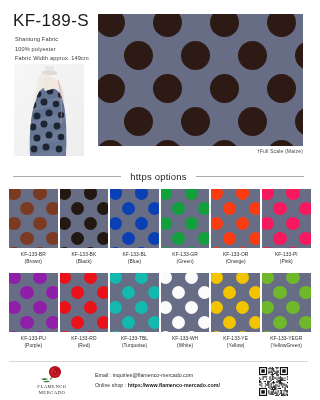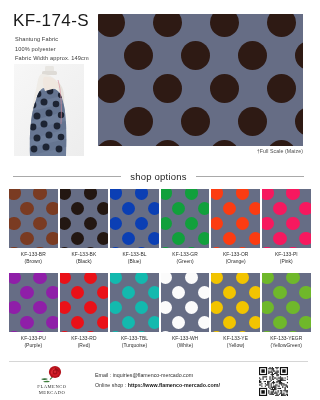--- a/index.html
+++ b/index.html
@@ -91,21 +91,21 @@
   .qr{position:absolute;left:259px;top:3px;width:29px;height:29px;}
   .qr svg{display:block;}
 </style>
 </head>
 <body>
 
 <div class="sheet">
 
   <div class="top">
 
-    <div class="title">KF-174-S</div>
+    <div class="title">KF-189-S</div>
 
     <div class="spec a">
       <div>Shantung Fabric</div>
       <div>100% polyester</div>
     </div>
     <div class="spec b">Fabric Width approx.  149cm</div>
 
     <div class="photo">
       <svg viewBox="0 0 70 92">
         <defs>
@@ -187,21 +187,21 @@
           <i class="dot" style="left:111.5px;top:125.5px;width:29px;height:29px;background:#2e1a14;"></i>
           <i class="dot" style="left:168.5px;top:125.5px;width:29px;height:29px;background:#2e1a14;"></i>
         </div>
     </div>
 
     <div class="fullscale">†Full Scale (Maize)</div>
   </div>
 
   <div class="opt-header">
     <div class="rule"></div>
-    <div class="opt-title">shop options</div>
+    <div class="opt-title">https options</div>
     <div class="rule"></div>
   </div>
 
   <div class="grid" id="swatch-grid">
       <div class="grid-row">
         <div class="cell">
           <div class="tile" style="background: rgb(102, 109, 133);">
             <div class="dotgrid">
               <i class="dot" style="left:-1.5999999999999996px;top:-2.5999999999999996px;width:13.2px;height:13.2px;background:#7a3b22;"></i>
               <i class="dot" style="left:24.4px;top:-2.5999999999999996px;width:13.2px;height:13.2px;background:#7a3b22;"></i>

